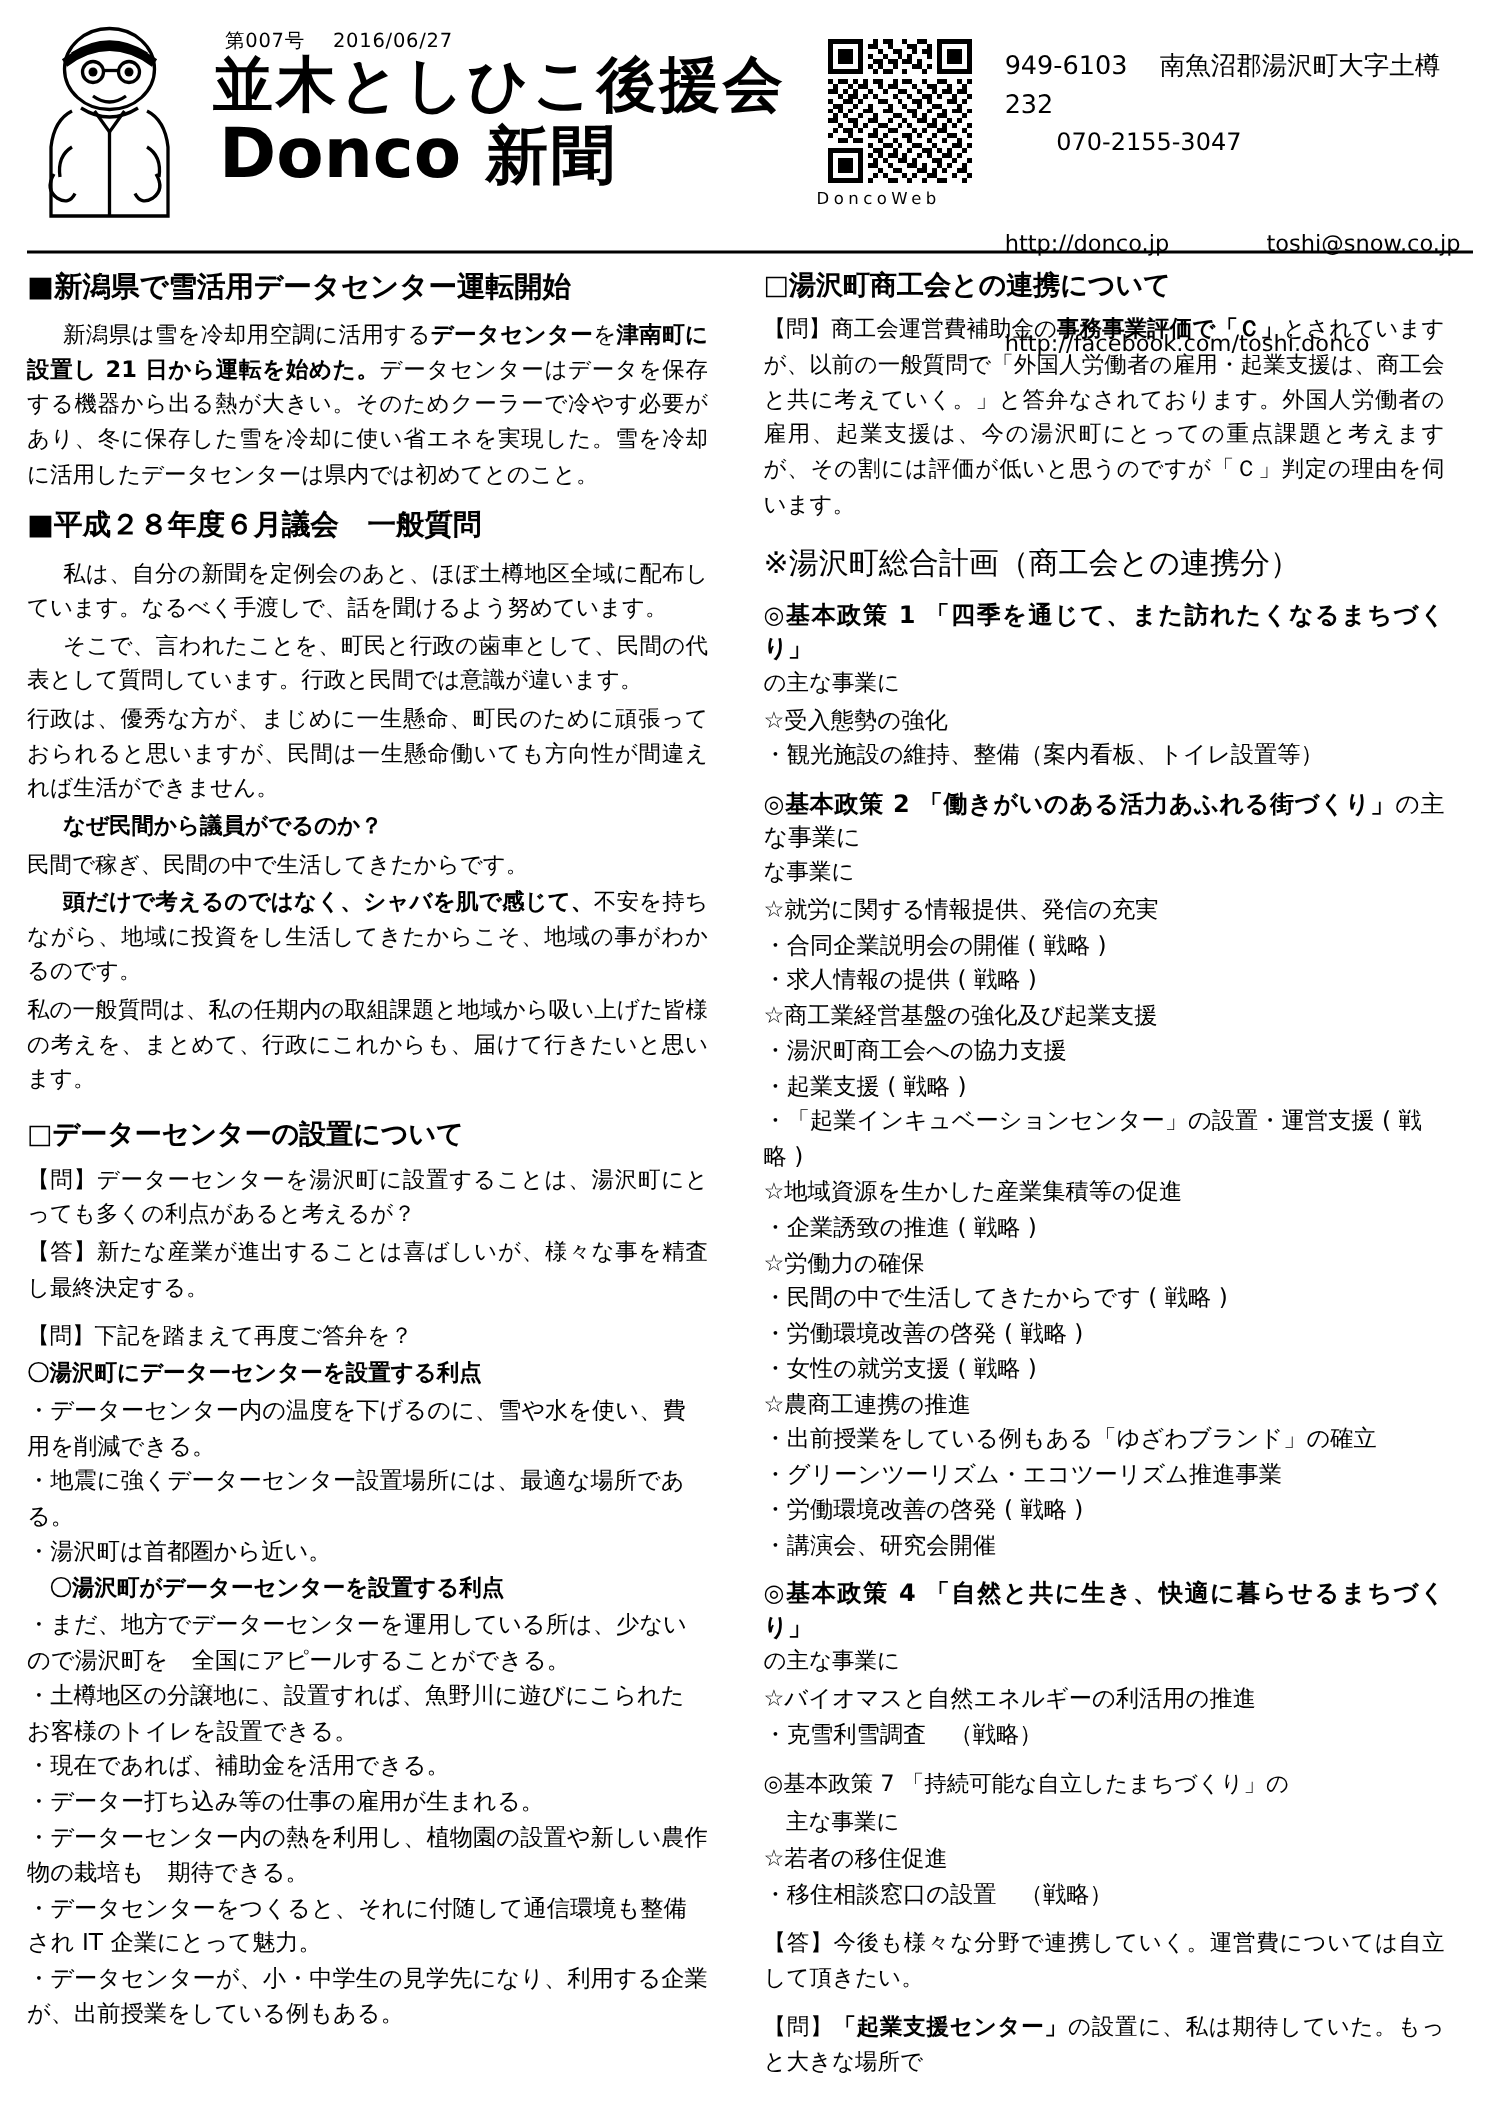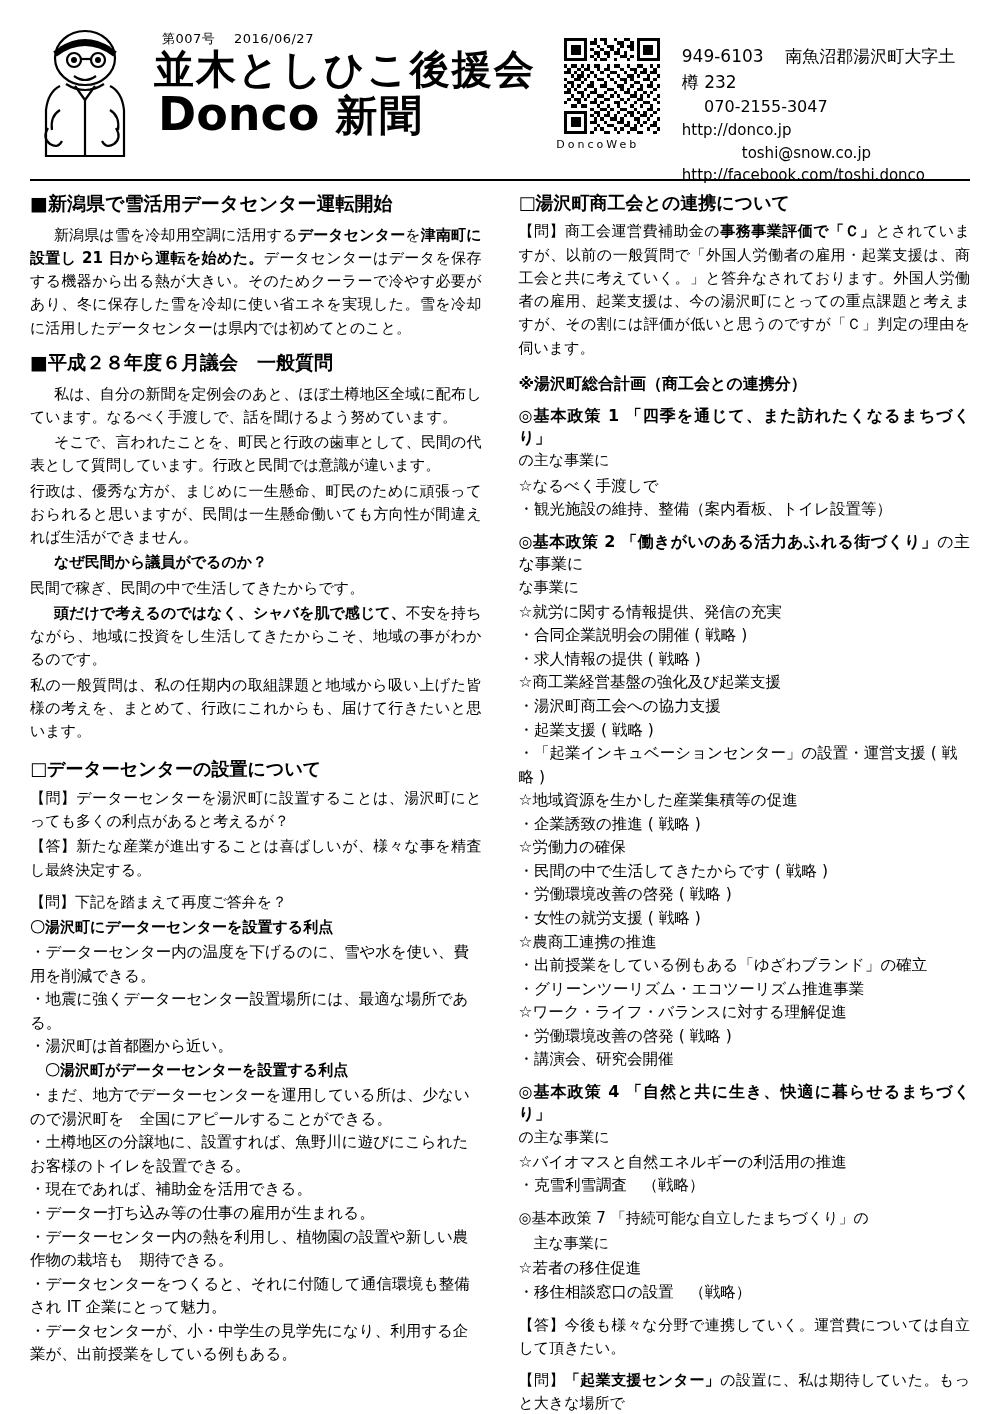--- a/index.html
+++ b/index.html
@@ -4,21 +4,21 @@
 <style>
   html,body{margin:0;padding:0;}
   body{
     width:1000px;height:1414px;
     background:#ffffff;
     font-family:"DejaVu Sans","Liberation Sans",sans-serif;
     color:#000;
     position:relative;
     overflow:hidden;
   }
-  .page{position:relative;width:1000px;height:1414px;padding:12px;box-sizing:border-box;}
+  .page{position:relative;width:1000px;height:1414px;padding:0;box-sizing:border-box;}
 
   
   .header{position:relative;height:165px;padding:12px 18px 0 18px;box-sizing:border-box;}
   .masthead{display:flex;align-items:flex-start;}
   .mascot{width:110px;height:140px;position:relative;flex:0 0 110px;}
   .mascot svg{display:block;}
   .title-block{margin-left:4px;flex:0 0 auto;}
   .issue-line{font-size:13px;letter-spacing:0.5px;margin:6px 0 0 18px;}
   .issue-line span{margin-right:14px;}
   .brand-jp{
@@ -29,21 +29,21 @@
   .brand-en{
     font-weight:bold;font-size:46px;line-height:1.05;margin-left:14px;
     font-family:"DejaVu Sans","Liberation Sans",sans-serif;
   }
   .brand-en .kanji{font-size:42px;letter-spacing:2px;}
   .qr{width:96px;height:96px;margin-left:28px;margin-top:14px;flex:0 0 96px;}
   .qr-cap{font-size:11px;letter-spacing:3px;text-align:center;margin-top:4px;}
   .contact{margin-left:22px;margin-top:20px;font-size:16px;line-height:1.5;flex:1;}
   .contact .row1{font-size:17px;}
   .contact .tel{text-align:center;padding-right:120px;}
-  .contact .links{font-size:15px;}
+  .contact .links{font-size:15px;margin-top:44px;}
   .contact .mail{margin-left:60px;}
 
   .rule{border:0;border-top:2px solid #000;margin:2px 18px 0 18px;}
 
   
   .cols{display:flex;padding:8px 18px 0 18px;box-sizing:border-box;}
   .col{width:470px;box-sizing:border-box;}
   .col.left{padding-right:16px;border-right:0;}
   .col.right{padding-left:16px;}
   .divider{width:1px;background:#000;margin:0 2px;align-self:stretch;opacity:0;}
@@ -51,21 +51,21 @@
   h2.sec{font-size:19px;font-weight:bold;margin:10px 0 8px 0;line-height:1.3;}
   h2.sec.first{margin-top:2px;}
   h3.sub{font-size:18px;font-weight:bold;margin:14px 0 6px 0;line-height:1.3;}
   p{font-size:15px;line-height:1.55;margin:0 0 2px 0;text-align:justify;}
   p.ind{text-indent:1.6em;}
   .b{font-weight:bold;}
   ul{list-style:none;margin:0;padding:0;}
   li{font-size:15.5px;line-height:1.52;margin:0;}
   .blk{margin-bottom:9px;}
   .policy{font-size:16px;font-weight:bold;line-height:1.4;margin:0;}
-  .note{font-size:16px;font-weight:bold;margin:12px 0 8px 0;}
+  .note{font-size:20px;font-weight:normal;margin:12px 0 8px 0;}
 </style>
 </head>
 <body>
 
 <div class="page">
 
   <div class="header">
     <div class="masthead">
 
       <div class="mascot">
@@ -397,21 +397,21 @@
     <div class="col right">
 
       <h3 class="sub" style="margin-top:2px;">□湯沢町商工会との連携について</h3>
       <p class="blk"><span>【問】商工会運営費補助金の</span><span class="b">事務事業評価で「Ｃ」</span><span>とされていますが、以前の一般質問で「外国人労働者の雇用・起業支援は、商工会と共に考えていく。」と答弁なされております。外国人労働者の雇用、起業支援は、今の湯沢町にとっての重点課題と考えますが、その割には評価が低いと思うのですが「Ｃ」判定の理由を伺います。</span></p>
 
       <p class="note">※湯沢町総合計画（商工会との連携分）</p>
 
       <p class="policy"><span>◎基本政策 1</span> <span>「四季を通じて、また訪れたくなるまちづくり」</span></p>
       <p>の主な事業に</p>
       <ul class="blk">
-        <li>☆なるべく手渡しで</li>
+        <li>☆受入態勢の強化</li>
         <li>・観光施設の維持、整備（案内看板、トイレ設置等）</li>
       </ul>
 
       <p class="policy"><span>◎基本政策 2</span> <span>「働きがいのある活力あふれる街づくり」</span><span style="font-weight:normal;">の主な事業に</span></p>
       <p>な事業に</p>
       <ul class="blk">
         <li>☆就労に関する情報提供、発信の充実</li>
         <li>・合同企業説明会の開催 ( 戦略 )</li>
         <li>・求人情報の提供 ( 戦略 )</li>
         <li>☆商工業経営基盤の強化及び起業支援</li>
@@ -420,21 +420,20 @@
         <li>・「起業インキュベーションセンター」の設置・運営支援 ( 戦略 )</li>
         <li>☆地域資源を生かした産業集積等の促進</li>
         <li>・企業誘致の推進 ( 戦略 )</li>
         <li>☆労働力の確保</li>
         <li>・民間の中で生活してきたからです ( 戦略 )</li>
         <li>・労働環境改善の啓発 ( 戦略 )</li>
         <li>・女性の就労支援 ( 戦略 )</li>
         <li>☆農商工連携の推進</li>
         <li>・出前授業をしている例もある「ゆざわブランド」の確立</li>
         <li>・グリーンツーリズム・エコツーリズム推進事業</li>
-        <li>☆ワーク・ライフ・バランスに対する理解促進</li>
         <li>・労働環境改善の啓発 ( 戦略 )</li>
         <li>・講演会、研究会開催</li>
       </ul>
 
       <p class="policy"><span>◎基本政策 4</span> <span>「自然と共に生き、快適に暮らせるまちづくり」</span></p>
       <p>の主な事業に</p>
       <ul class="blk">
         <li>☆バイオマスと自然エネルギーの利活用の推進</li>
         <li>・克雪利雪調査　（戦略）</li>
       </ul>

